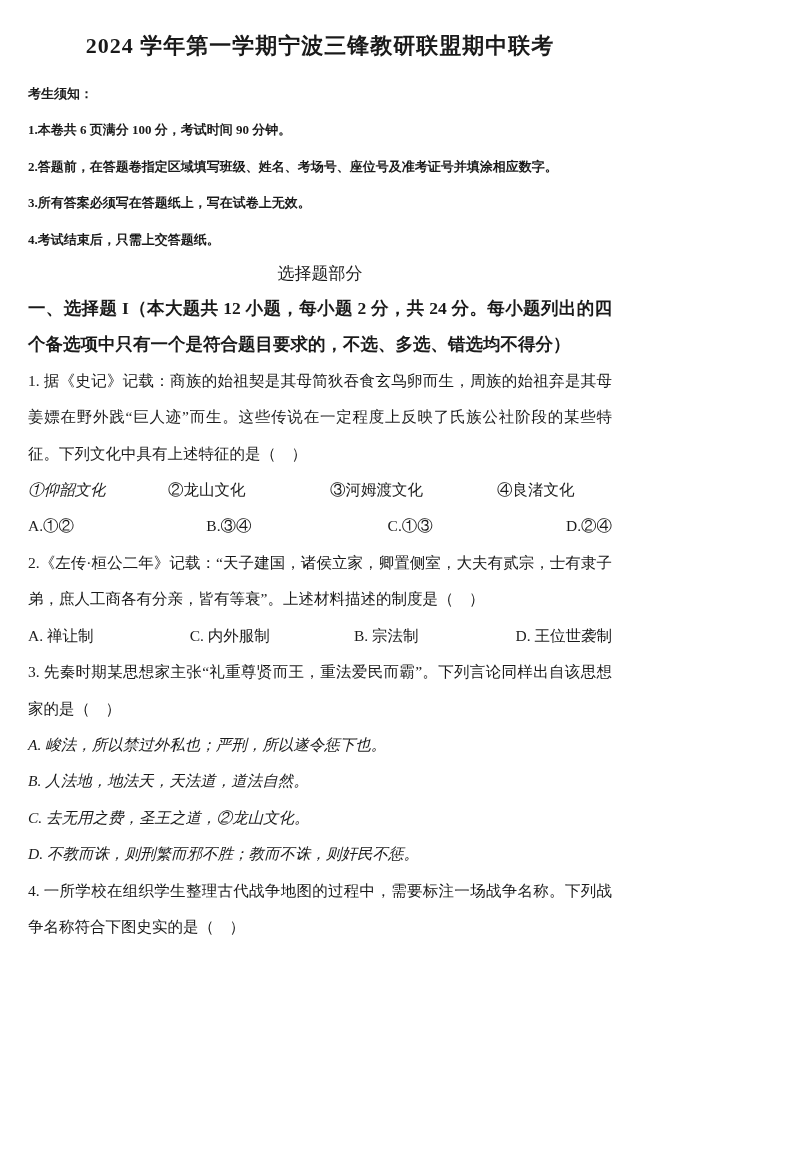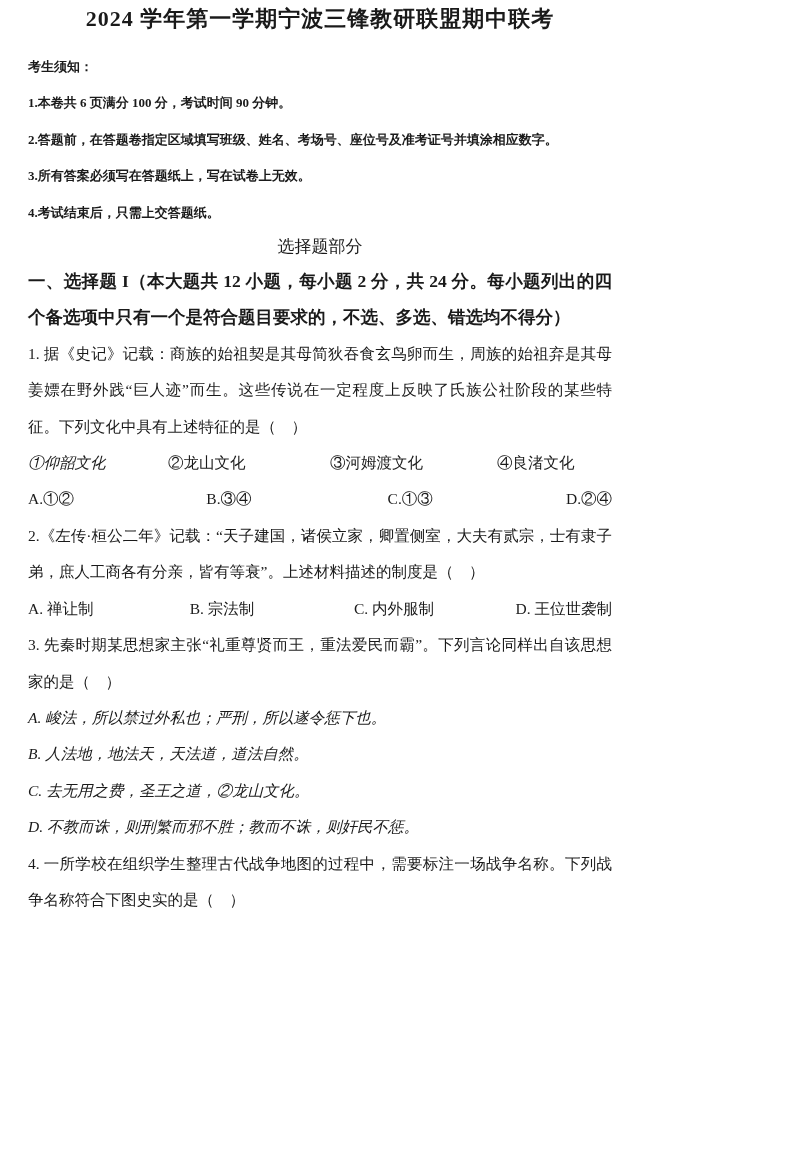--- a/index.html
+++ b/index.html
@@ -11,21 +11,21 @@
     width: 800px;
     height: 1151px;
     overflow: hidden;
     color: #1a1a1a;
     font-family: "Liberation Serif", "DejaVu Serif", serif;
   }
   .page {
     box-sizing: border-box;
     width: 636px;
     height: 1151px;
-    padding: 1px 24px 0 28px;
+    padding: 28px 24px 0 28px;
   }
   .title {
     margin: 0;
     font-size: 22px;
     font-weight: 700;
     text-align: center;
     line-height: 36px;
     letter-spacing: 1px;
   }
   .subtitle {
@@ -117,22 +117,22 @@
         <span>B.③④</span>
         <span>C.①③</span>
         <span>D.②④</span>
       </div>
     </div>
 
     <div>
       <p class="q-text">2.《左传·桓公二年》记载：“天子建国，诸侯立家，卿置侧室，大夫有贰宗，士有隶子弟，庶人工商各有分亲，皆有等衰”。上述材料描述的制度是（　）</p>
       <div class="opt-row choices">
         <span>A. 禅让制</span>
+        <span>C. 内外服制</span>
         <span>B. 宗法制</span>
-        <span>C. 内外服制</span>
         <span>D. 王位世袭制</span>
       </div>
     </div>
 
     <div>
       <p class="q-text">3. 先秦时期某思想家主张“礼重尊贤而王，重法爱民而霸”。下列言论同样出自该思想家的是（　）</p>
       <p class="opt-line">A. 峻法，所以禁过外私也；严刑，所以遂令惩下也。</p>
       <p class="opt-line">B. 人法地，地法天，天法道，道法自然。</p>
       <p class="opt-line">C. 去无用之费，圣王之道，②龙山文化。</p>
       <p class="opt-line">D. 不教而诛，则刑繁而邪不胜；教而不诛，则奸民不惩。</p>

